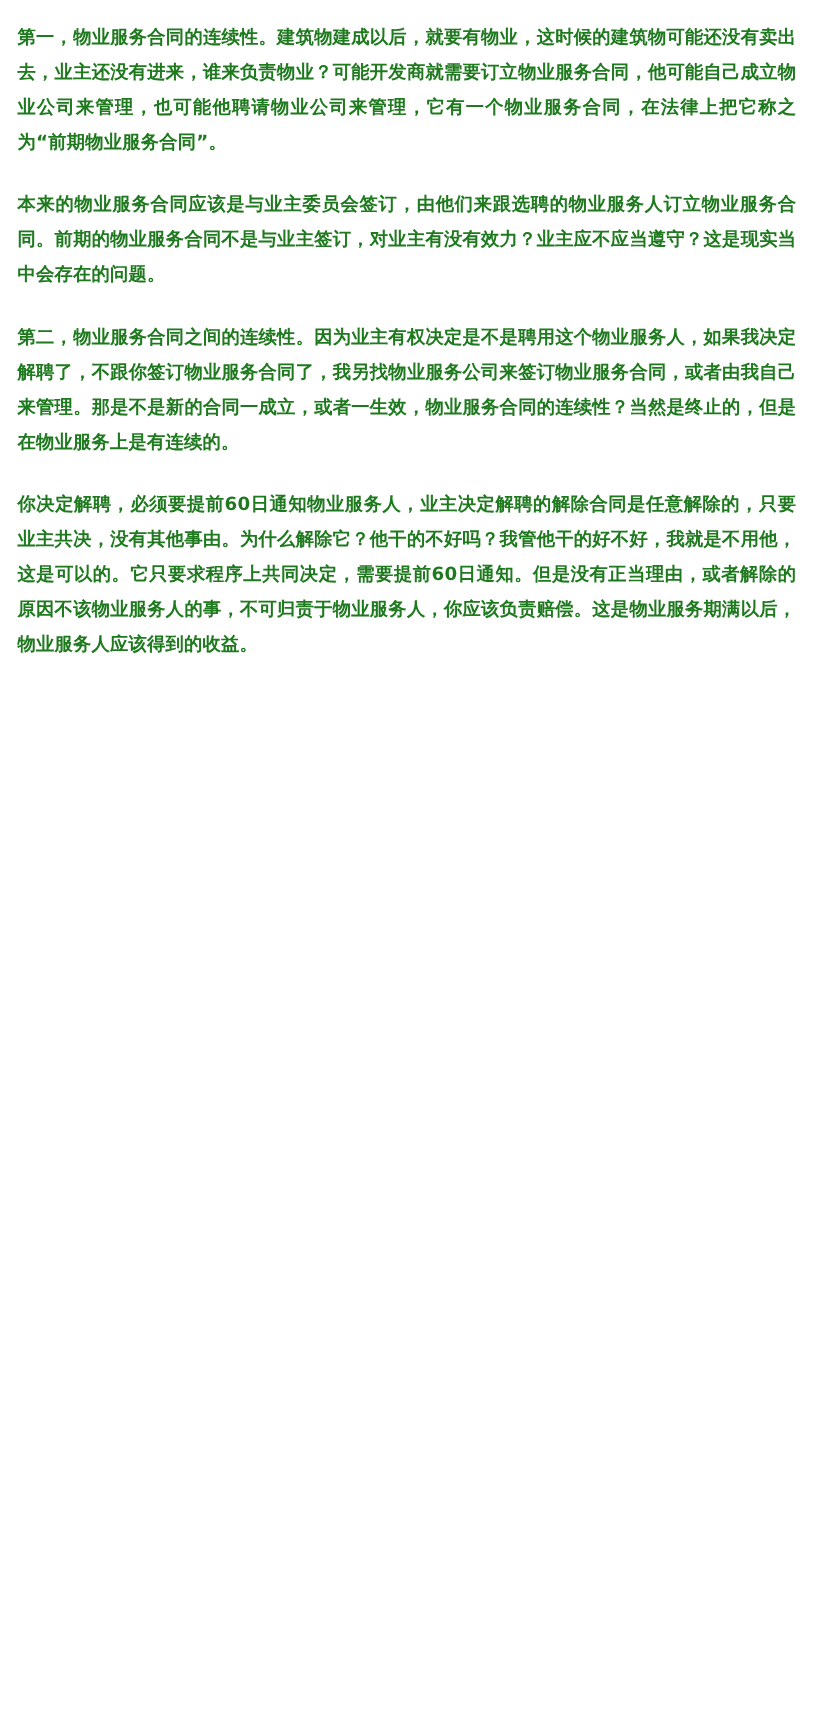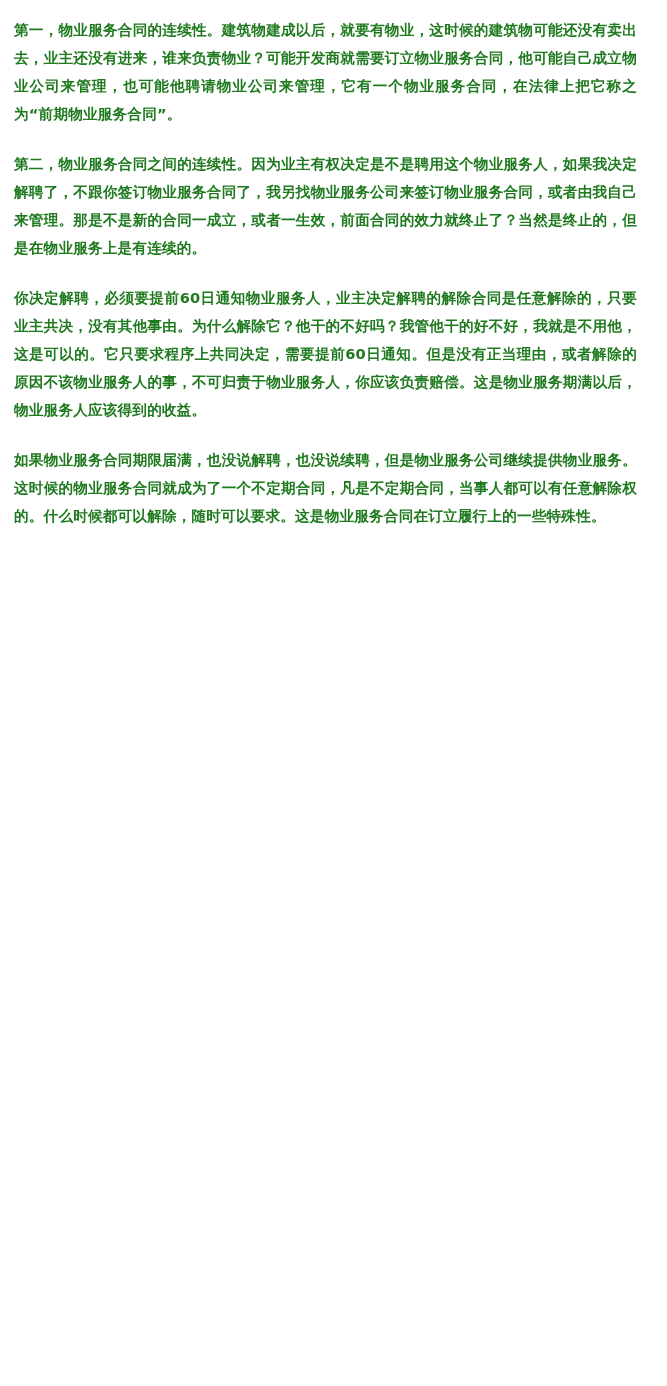--- a/index.html
+++ b/index.html
@@ -28,16 +28,16 @@
   }
   .para:last-child {
     margin-bottom: 0;
   }
 </style>
 </head>
 <body>
 
 <div id="article">
   <p class="para">第一，物业服务合同的连续性。建筑物建成以后，就要有物业，这时候的建筑物可能还没有卖出去，业主还没有进来，谁来负责物业？可能开发商就需要订立物业服务合同，他可能自己成立物业公司来管理，也可能他聘请物业公司来管理，它有一个物业服务合同，在法律上把它称之为“前期物业服务合同”。</p>
-  <p class="para">第二，物业服务合同之间的连续性。因为业主有权决定是不是聘用这个物业服务人，如果我决定解聘了，不跟你签订物业服务合同了，我另找物业服务公司来签订物业服务合同，或者由我自己来管理。那是不是新的合同一成立，或者一生效，前面合同的效力就终止了？当然是终止的，但是在物业服务上是有连续的。</p>
+  <p class="para">本来的物业服务合同应该是与业主委员会签订，由他们来跟选聘的物业服务人订立物业服务合同。前期的物业服务合同不是与业主签订，对业主有没有效力？业主应不应当遵守？这是现实当中会存在的问题。</p>
+  <p class="para">第二，物业服务合同之间的连续性。因为业主有权决定是不是聘用这个物业服务人，如果我决定解聘了，不跟你签订物业服务合同了，我另找物业服务公司来签订物业服务合同，或者由我自己来管理。那是不是新的合同一成立，或者一生效，物业服务合同的连续性？当然是终止的，但是在物业服务上是有连续的。</p>
   <p class="para">你决定解聘，必须要提前60日通知物业服务人，业主决定解聘的解除合同是任意解除的，只要业主共决，没有其他事由。为什么解除它？他干的不好吗？我管他干的好不好，我就是不用他，这是可以的。它只要求程序上共同决定，需要提前60日通知。但是没有正当理由，或者解除的原因不该物业服务人的事，不可归责于物业服务人，你应该负责赔偿。这是物业服务期满以后，物业服务人应该得到的收益。</p>
-  <p class="para">如果物业服务合同期限届满，也没说解聘，也没说续聘，但是物业服务公司继续提供物业服务。这时候的物业服务合同就成为了一个不定期合同，凡是不定期合同，当事人都可以有任意解除权的。什么时候都可以解除，随时可以要求。这是物业服务合同在订立履行上的一些特殊性。</p>
 </div>
 
 </body></html>

